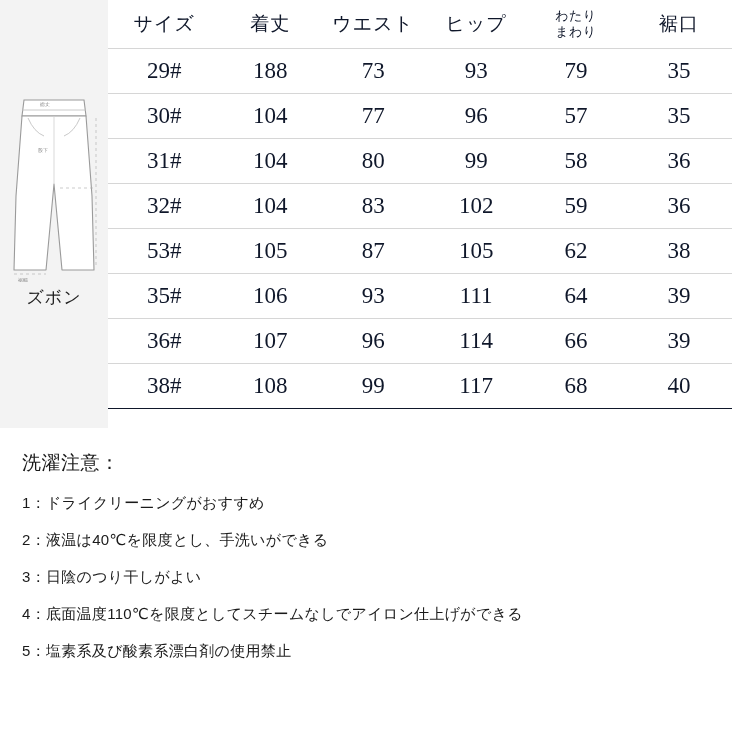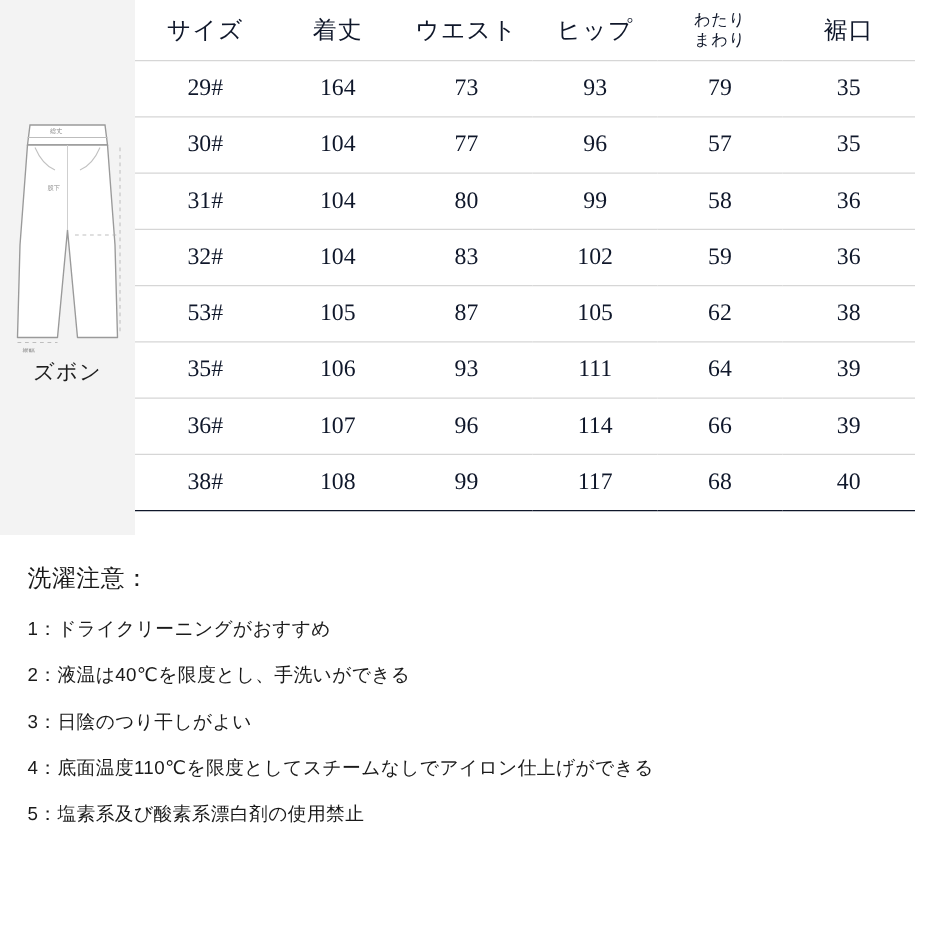--- a/index.html
+++ b/index.html
@@ -79,21 +79,21 @@
     font-size: 19px;
     letter-spacing: 1px;
   }
   table.size-table th.two-line {
     font-size: 13px;
     line-height: 1.25;
     letter-spacing: 0.5px;
   }
   table.size-table td {
     height: 42px;
-    font-size: 19px;
+    font-size: 23px;
     text-align: center;
   }
   table.size-table tr:last-child td {
     border-bottom: 1px solid #0f172a;
   }
   .col-size   { width: 18%; }
   .col-len    { width: 16%; }
   .col-waist  { width: 17%; }
   .col-hip    { width: 16%; }
   .col-thigh  { width: 16%; }
@@ -171,21 +171,21 @@
             <th class="two-line">
               <div>わたり</div>
               <div>まわり</div>
             </th>
             <th>裾口</th>
           </tr>
         </thead>
         <tbody>
           <tr>
             <td>29#</td>
-            <td>164</td>
+            <td>188</td>
             <td>73</td>
             <td>93</td>
             <td>79</td>
             <td>35</td>
           </tr>
           <tr>
             <td>30#</td>
             <td>104</td>
             <td>77</td>
             <td>96</td>

